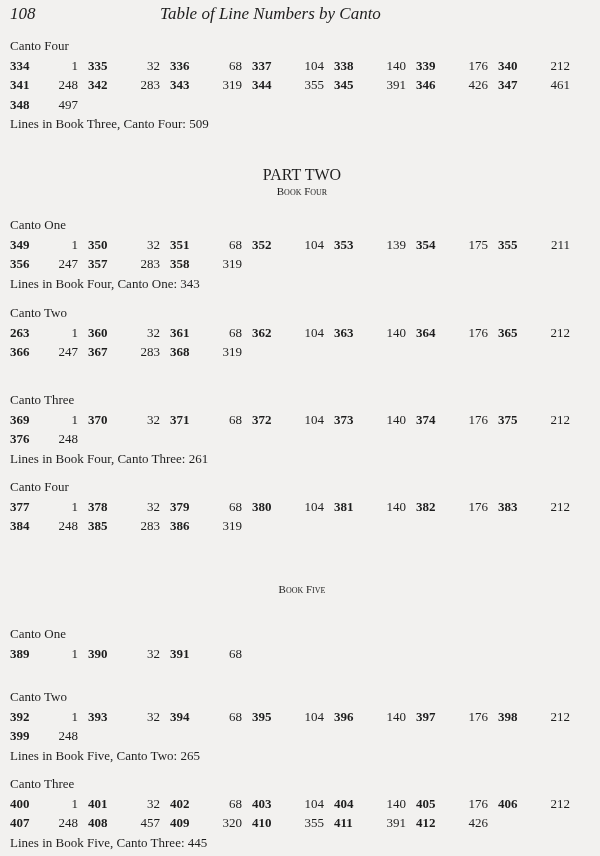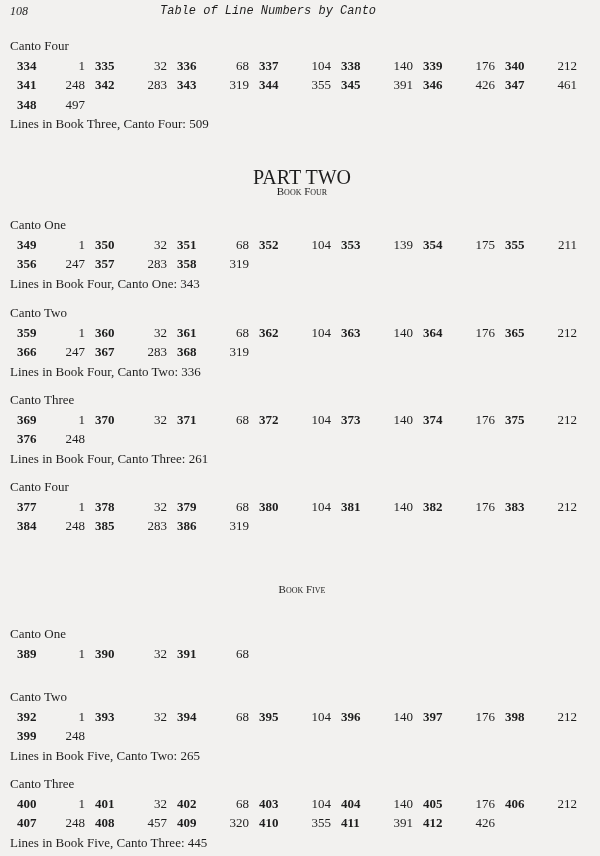--- a/index.html
+++ b/index.html
@@ -4,33 +4,33 @@
 <style>
   html, body { margin: 0; padding: 0; }
   body {
     width: 600px; height: 856px; overflow: hidden;
     background: #f2f1ef;
     font-family: "Liberation Serif", "DejaVu Serif", serif;
     color: #1e1e1e;
     position: relative;
   }
   .page { position: absolute; left: 10px; top: 0; width: 584px; }
-  .header { position: relative; height: 30px; font-style: italic; font-size: 12px; }
+  .header { position: relative; height: 30px; font-style: italic; font-size: 17px; }
   .header .pnum { position: absolute; left: 0; top: 4px; }
-  .header .title { position: absolute; left: 150px; top: 4px; font-family: Liberation Mono, monospace; }
+  .header .title { position: absolute; left: 150px; top: 4px; }
   .section { position: absolute; left: 0; width: 584px; font-size: 13px; line-height: 19.6px; }
   .canto-name { display: block; }
-  .row { display: flex; height: 19.6px; margin-left: 7px; }
+  .row { display: flex; height: 19.6px; }
   .cell { display: inline-block; }
   .ln { width: 40px; font-weight: bold; }
   .vl { width: 32px; text-align: right; margin-right: 10px; }
   .row .pair { display: flex; }
   .pair:nth-child(1) .vl { width: 28px; }
   .summary { display: block; }
-  .heading { position: absolute; left: 0; width: 584px; text-align: center; font-size: 20px; }
+  .heading { position: absolute; left: 0; width: 584px; text-align: center; font-size: 16px; }
   .smallcaps { font-variant: small-caps; font-size: 11px; }
 </style>
 </head>
 <body>
 
 <div class="page">
   <div class="header">
     <span class="pnum">108</span>
     <span class="title">Table of Line Numbers by Canto</span>
   </div>
@@ -154,21 +154,21 @@
           <span class="cell ln">358</span>
           <span class="cell vl">319</span>
         </span>
       </div>
       <span class="summary">Lines in Book Four, Canto One: 343</span>
     </div>
   <div class="section" style="top:303px">
       <span class="canto-name">Canto Two</span>
       <div class="row">
         <span class="pair">
-          <span class="cell ln">359</span>
+          <span class="cell ln">263</span>
           <span class="cell vl">1</span>
         </span>
         <span class="pair">
           <span class="cell ln">360</span>
           <span class="cell vl">32</span>
         </span>
         <span class="pair">
           <span class="cell ln">361</span>
           <span class="cell vl">68</span>
         </span>
@@ -196,21 +196,20 @@
         </span>
         <span class="pair">
           <span class="cell ln">367</span>
           <span class="cell vl">283</span>
         </span>
         <span class="pair">
           <span class="cell ln">368</span>
           <span class="cell vl">319</span>
         </span>
       </div>
-      <span class="summary">Lines in Book Four, Canto Two: 336</span>
     </div>
   <div class="section" style="top:390px">
       <span class="canto-name">Canto Three</span>
       <div class="row">
         <span class="pair">
           <span class="cell ln">369</span>
           <span class="cell vl">1</span>
         </span>
         <span class="pair">
           <span class="cell ln">370</span>

